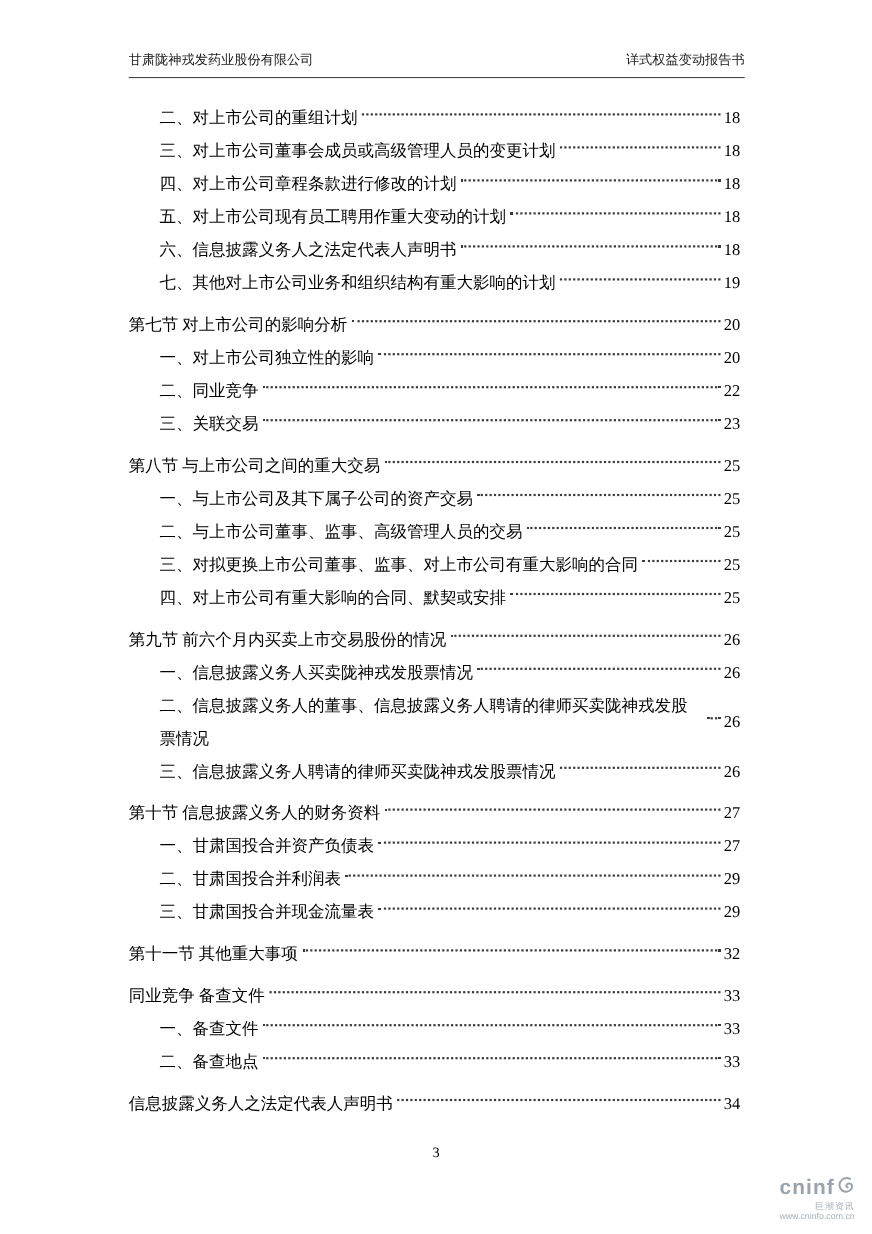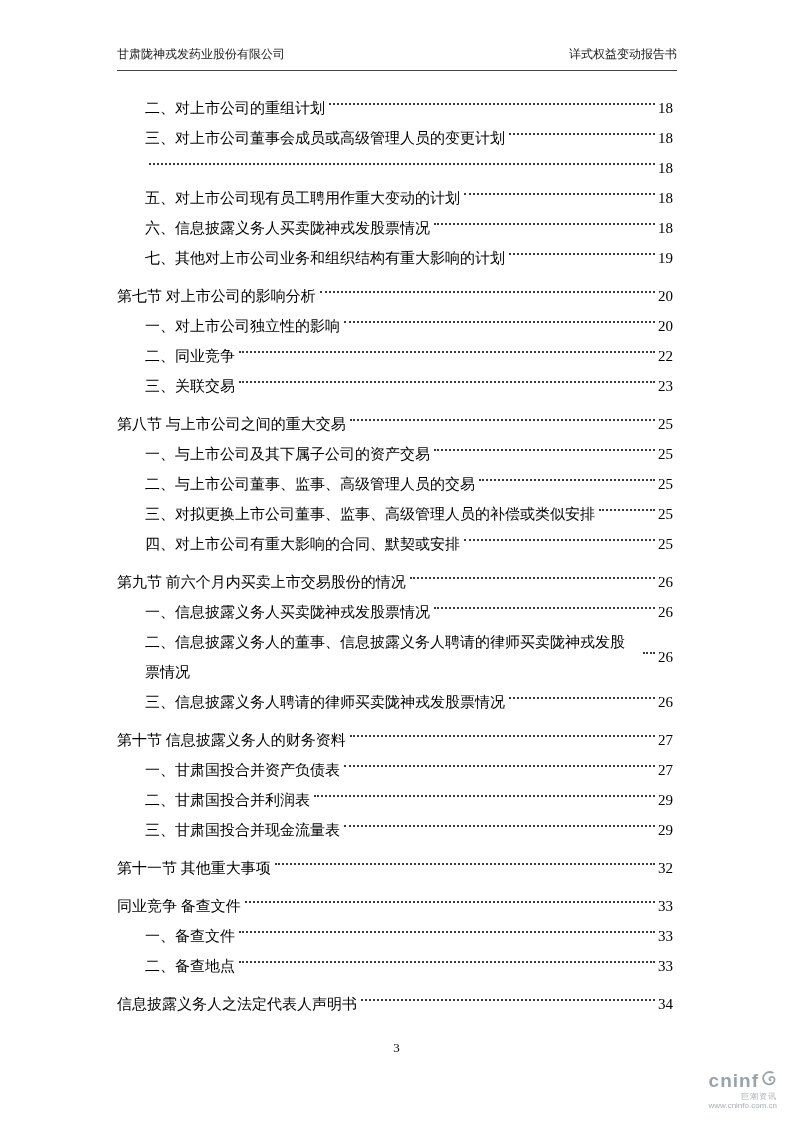--- a/index.html
+++ b/index.html
@@ -110,30 +110,31 @@
         <span class="toc-text">二、对上市公司的重组计划</span>
         <span class="toc-dots"></span>
         <span class="toc-page">18</span>
       </div>
       <div class="toc-row sub">
         <span class="toc-text">三、对上市公司董事会成员或高级管理人员的变更计划</span>
         <span class="toc-dots"></span>
         <span class="toc-page">18</span>
       </div>
       <div class="toc-row sub">
+        <span class="toc-text">四、对上市公司章程条款进行修改的计划</span>
         <span class="toc-dots"></span>
         <span class="toc-page">18</span>
       </div>
       <div class="toc-row sub">
         <span class="toc-text">五、对上市公司现有员工聘用作重大变动的计划</span>
         <span class="toc-dots"></span>
         <span class="toc-page">18</span>
       </div>
       <div class="toc-row sub">
-        <span class="toc-text">六、信息披露义务人买卖陇神戎发股票情况</span>
+        <span class="toc-text">六、信息披露义务人之法定代表人声明书</span>
         <span class="toc-dots"></span>
         <span class="toc-page">18</span>
       </div>
       <div class="toc-row sub">
         <span class="toc-text">七、其他对上市公司业务和组织结构有重大影响的计划</span>
         <span class="toc-dots"></span>
         <span class="toc-page">19</span>
       </div>
       <div class="toc-row section">
         <span class="toc-text">第七节 对上市公司的影响分析</span>
@@ -164,21 +165,21 @@
         <span class="toc-text">一、与上市公司及其下属子公司的资产交易</span>
         <span class="toc-dots"></span>
         <span class="toc-page">25</span>
       </div>
       <div class="toc-row sub">
         <span class="toc-text">二、与上市公司董事、监事、高级管理人员的交易</span>
         <span class="toc-dots"></span>
         <span class="toc-page">25</span>
       </div>
       <div class="toc-row sub">
-        <span class="toc-text">三、对拟更换上市公司董事、监事、高级管理人员的补偿或类似安排</span>
+        <span class="toc-text">三、对拟更换上市公司董事、监事、对上市公司有重大影响的合同</span>
         <span class="toc-dots"></span>
         <span class="toc-page">25</span>
       </div>
       <div class="toc-row sub">
         <span class="toc-text">四、对上市公司有重大影响的合同、默契或安排</span>
         <span class="toc-dots"></span>
         <span class="toc-page">25</span>
       </div>
       <div class="toc-row section">
         <span class="toc-text">第九节 前六个月内买卖上市交易股份的情况</span>

